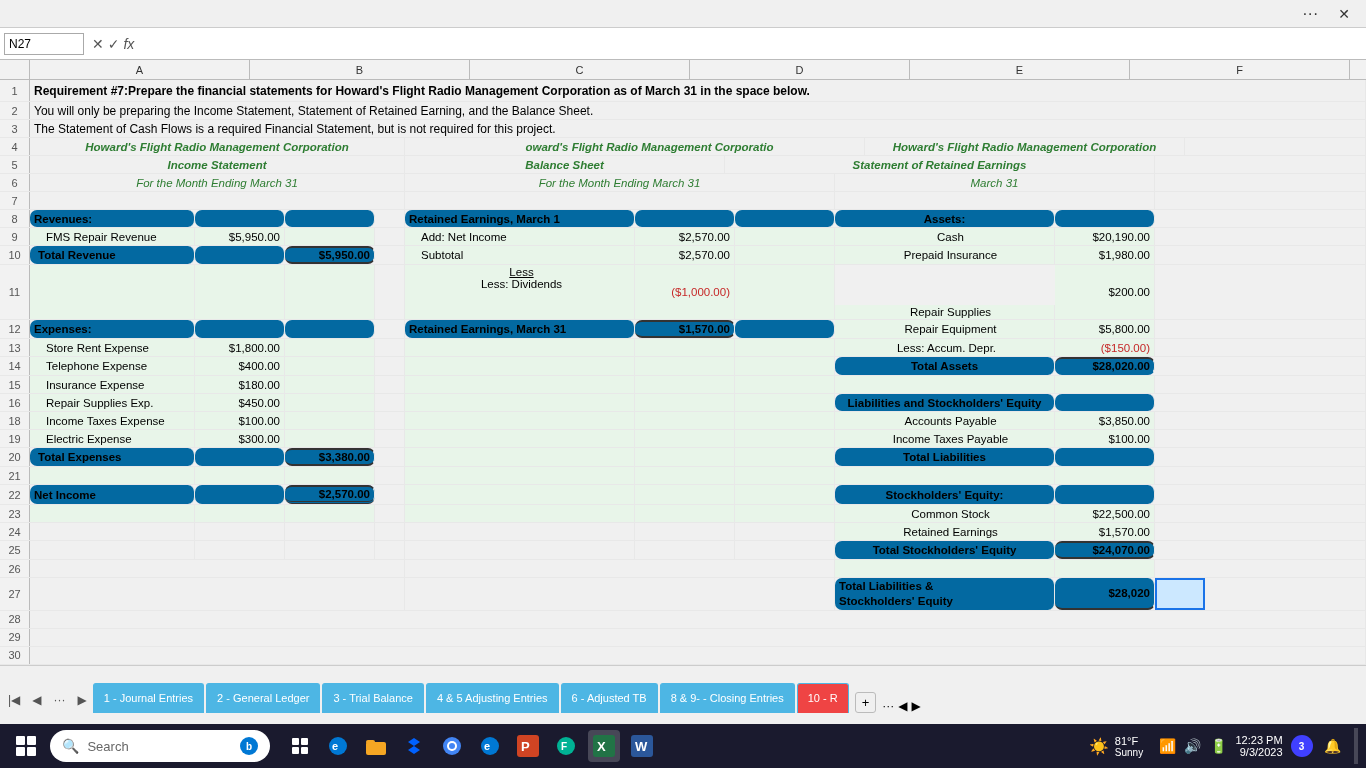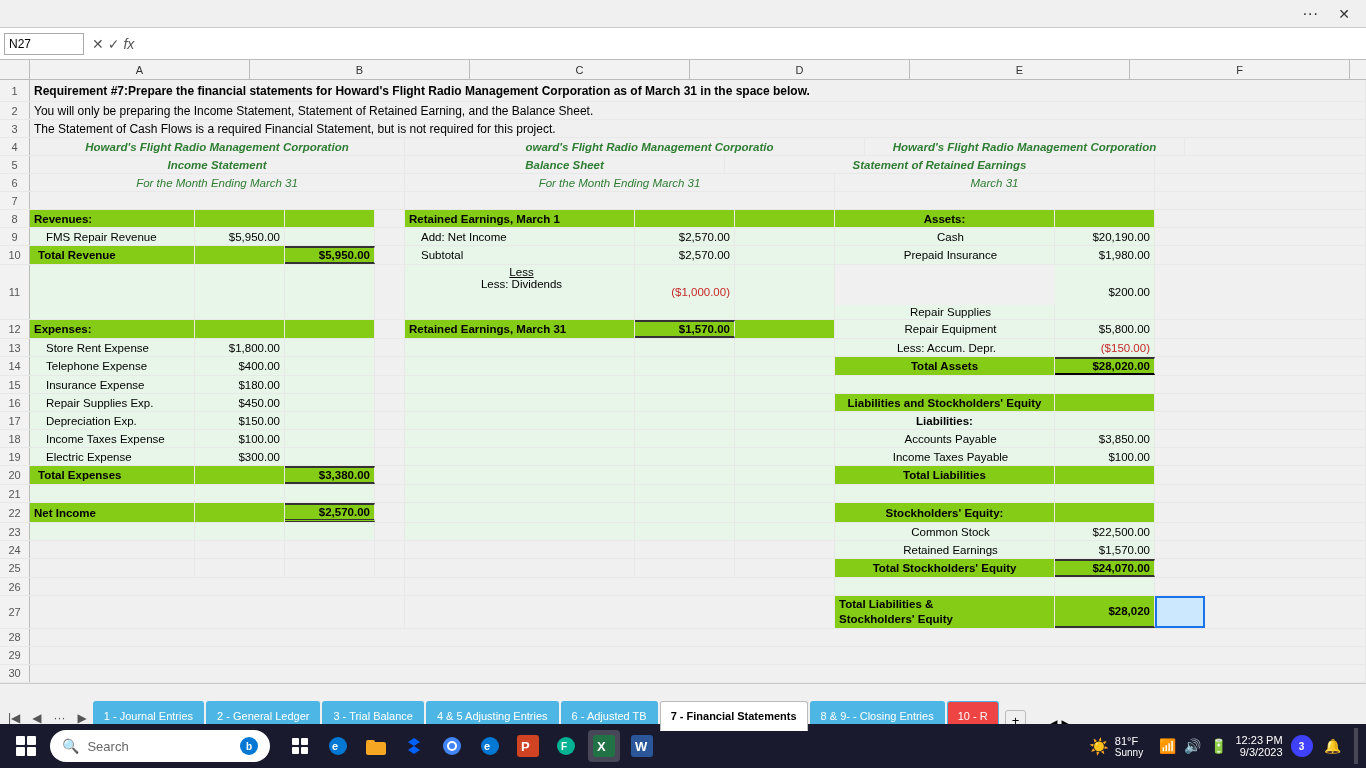--- a/index.html
+++ b/index.html
@@ -76,21 +76,21 @@
       align-items: center;
       white-space: nowrap;
       overflow: hidden;
     }
     .cell.right { justify-content: flex-end; }
     .cell.bold { font-weight: bold; }
     .cell.italic { font-style: italic; }
     .cell.green-text { color: #2e7d32; }
     .cell.red-text { color: #c62828; }
     .cell.bg-light-green { background-color: #e8f5e9; }
-    .cell.bg-green-header { background-color: #84cc16; }
+    .cell.bg-green-header { background-color: #0369a1; border-radius: 7px; }
 
     
     .col-a { width: 165px; min-width: 165px; }
     .col-b { width: 90px; min-width: 90px; }
     .col-c { width: 90px; min-width: 90px; }
     .col-d { width: 30px; min-width: 30px; }
     .col-e { width: 230px; min-width: 230px; }
     .col-f { width: 100px; min-width: 100px; }
     .col-g { width: 100px; min-width: 100px; }
     .col-h { width: 220px; min-width: 220px; }
@@ -352,21 +352,21 @@
   <div class="sheet-row">
     <div class="row-num">14</div>
     <div class="cell col-a bg-light-green" style="padding-left:16px;">Telephone Expense</div>
     <div class="cell col-b right bg-light-green">$400.00</div>
     <div class="cell col-c bg-light-green"></div>
     <div class="cell col-d"></div>
     <div class="cell col-e bg-light-green"></div>
     <div class="cell col-f bg-light-green"></div>
     <div class="cell col-g bg-light-green"></div>
     <div class="cell col-h bold bg-green-header">Total Assets</div>
-    <div class="cell col-i right bold bg-green-header" style="border-top:2px solid #333; border-bottom:2px solid #000000;">$28,020.00</div>
+    <div class="cell col-i right bold bg-green-header" style="border-top:2px solid #333; border-bottom:2px solid #0369a1;">$28,020.00</div>
     <div class="cell" style="flex:1;"></div>
   </div>
 
   <div class="sheet-row">
     <div class="row-num">15</div>
     <div class="cell col-a bg-light-green" style="padding-left:16px;">Insurance Expense</div>
     <div class="cell col-b right bg-light-green">$180.00</div>
     <div class="cell col-c bg-light-green"></div>
     <div class="cell col-d"></div>
     <div class="cell col-e bg-light-green"></div>
@@ -384,33 +384,20 @@
     <div class="cell col-c bg-light-green"></div>
     <div class="cell col-d"></div>
     <div class="cell col-e bg-light-green"></div>
     <div class="cell col-f bg-light-green"></div>
     <div class="cell col-g bg-light-green"></div>
     <div class="cell col-h bold bg-green-header">Liabilities and Stockholders' Equity</div>
     <div class="cell col-i bg-green-header"></div>
     <div class="cell" style="flex:1;"></div>
   </div>
 
-  <div class="sheet-row">
-    <div class="row-num">17</div>
-    <div class="cell col-a bg-light-green" style="padding-left:16px;">Depreciation Exp.</div>
-    <div class="cell col-b right bg-light-green">$150.00</div>
-    <div class="cell col-c bg-light-green"></div>
-    <div class="cell col-d"></div>
-    <div class="cell col-e bg-light-green"></div>
-    <div class="cell col-f bg-light-green"></div>
-    <div class="cell col-g bg-light-green"></div>
-    <div class="cell col-h bold bg-light-green">Liabilities:</div>
-    <div class="cell col-i bg-light-green"></div>
-    <div class="cell" style="flex:1;"></div>
-  </div>
 
   <div class="sheet-row">
     <div class="row-num">18</div>
     <div class="cell col-a bg-light-green" style="padding-left:16px;">Income Taxes Expense</div>
     <div class="cell col-b right bg-light-green">$100.00</div>
     <div class="cell col-c bg-light-green"></div>
     <div class="cell col-d"></div>
     <div class="cell col-e bg-light-green"></div>
     <div class="cell col-f bg-light-green"></div>
     <div class="cell col-g bg-light-green"></div>
@@ -569,23 +556,20 @@
   </div>
   <div class="sheet-tab" style="background:#4db6e4; color:white; border-color:#4db6e4;">
     <span>3 - Trial Balance</span>
   </div>
   <div class="sheet-tab" style="background:#4db6e4; color:white; border-color:#4db6e4;">
     <span>4 &amp; 5 Adjusting Entries</span>
   </div>
   <div class="sheet-tab" style="background:#4db6e4; color:white; border-color:#4db6e4;">
     <span>6 - Adjusted TB</span>
   </div>
-  <div class="sheet-tab active">
-    <span>7 - Financial Statements</span>
-  </div>
   <div class="sheet-tab" style="background:#4db6e4; color:white; border-color:#4db6e4;">
     <span>8 &amp; 9- - Closing Entries</span>
   </div>
   <div class="sheet-tab" style="background:#ef4444; color:white; border-color:#4db6e4;">
     <span>10 - R</span>
   </div>
   <button style="background:none;border:1px solid #bbb;border-radius:3px;padding:2px 6px;cursor:pointer;margin-left:4px;font-size:13px;">+</button>
   <div style="display:flex; align-items:center; gap:4px; margin-left:4px;">
     <button style="background:none;border:none;cursor:pointer;font-size:12px;">···</button>
     <button style="background:none;border:none;cursor:pointer;font-size:12px;">◀</button>

